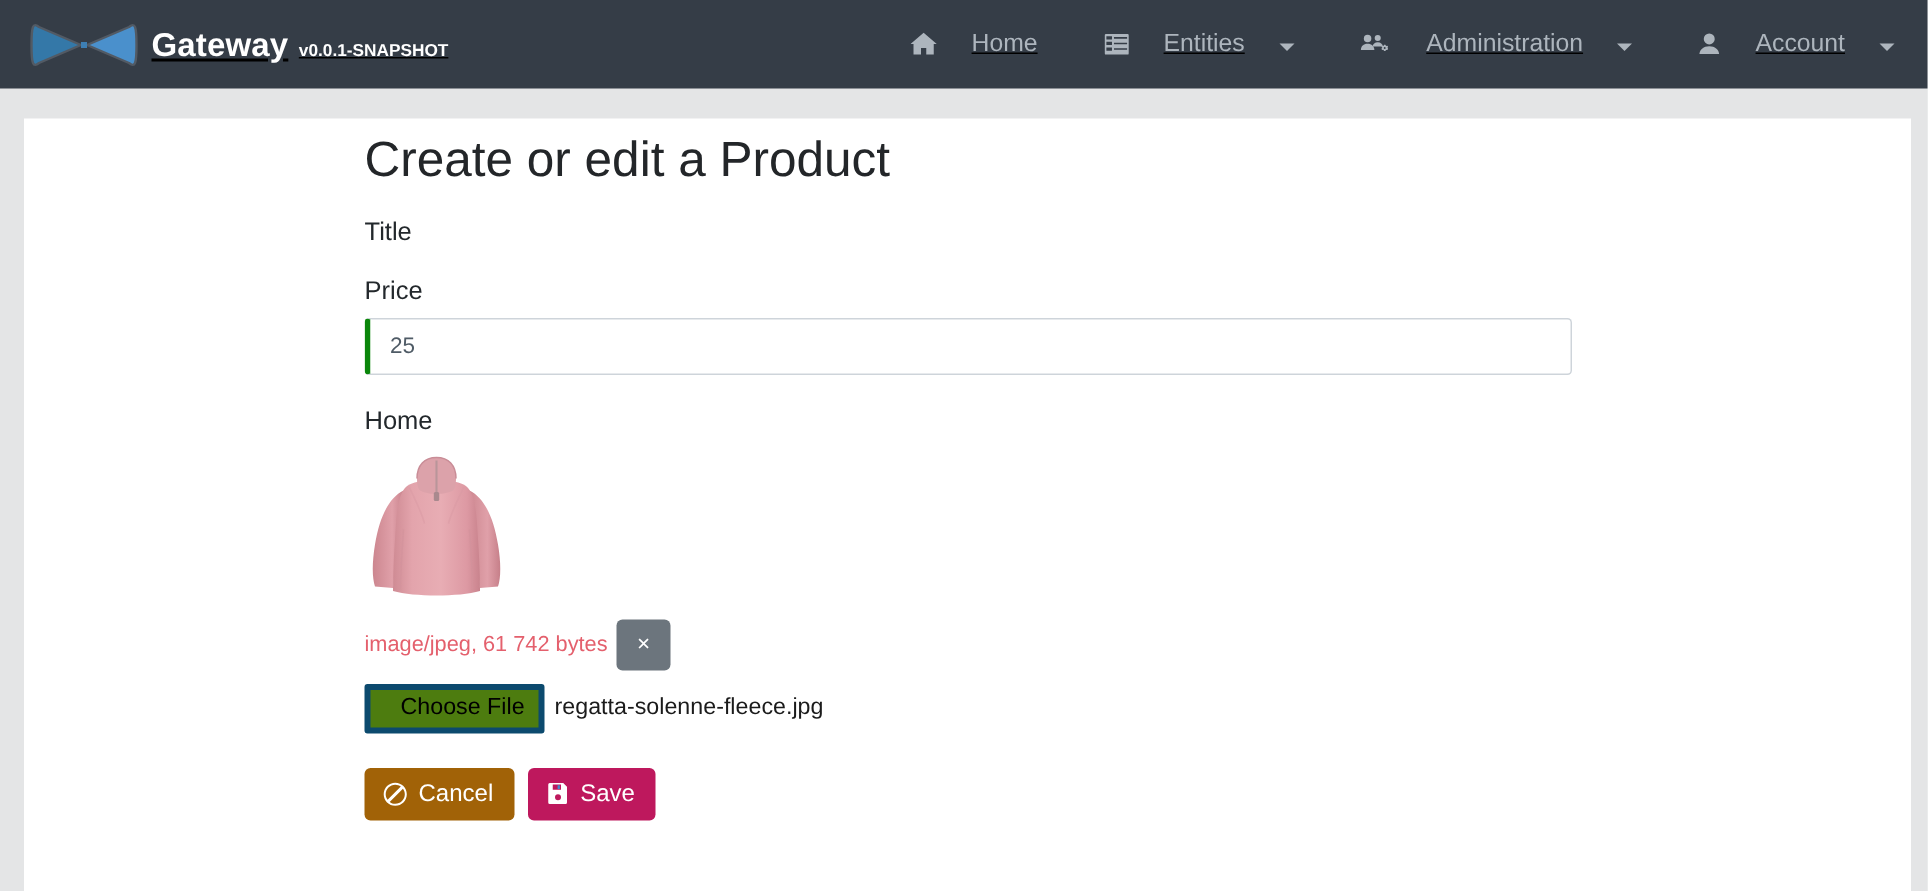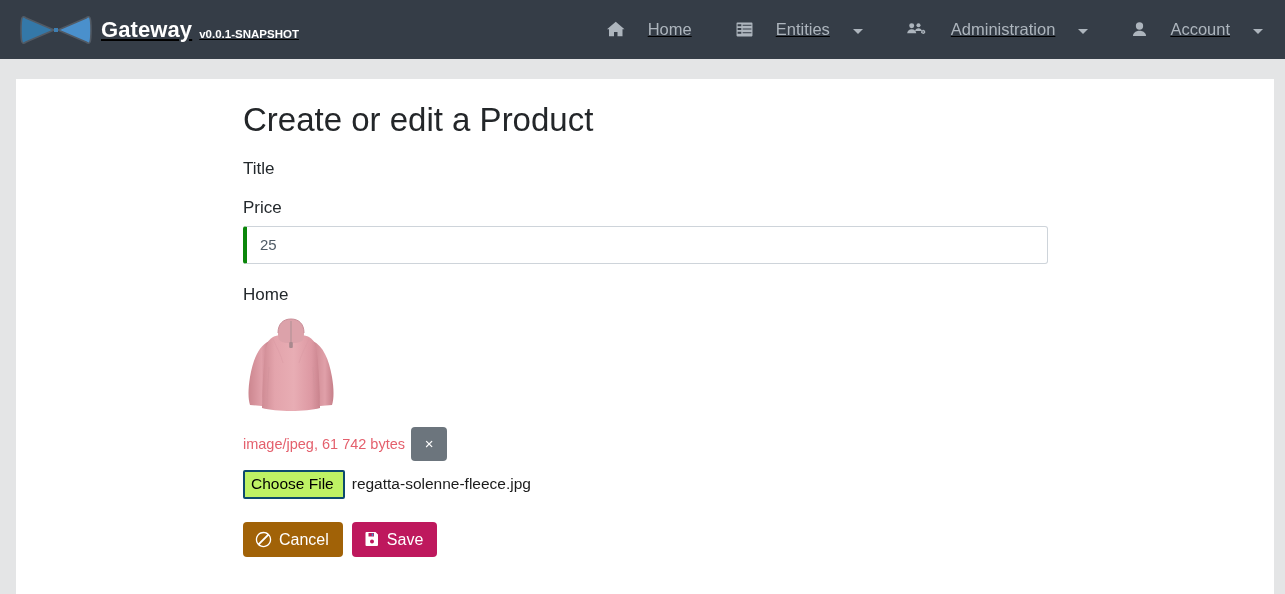--- a/index.html
+++ b/index.html
@@ -60,21 +60,21 @@
     position: absolute; top: 79px; left: 16px;
     width: 1258px; min-height: 515px;
     background: #ffffff;
   }
   .form-col {
     position: absolute; left: 227px; top: 0;
     width: 805px;
   }
   .page-title {
     font-size: 33px; font-weight: normal; color: #232629;
-    margin: 0; padding-top: 21px; line-height: 1.2;
+    margin: 0; padding-top: 7px; line-height: 1.2;
   }
 
   
   .form-group { margin-top: 19px; }
   .form-label {
     display: block; font-size: 17px; color: #23282c;
     margin-bottom: 8px;
   }
   .form-control {
     display: block; width: 805px; height: 38px;
@@ -109,25 +109,25 @@
     color: #ffffff; font-size: 15px; line-height: 1;
     cursor: pointer; display: flex;
     align-items: center; justify-content: center;
     font-family: "Liberation Sans", sans-serif;
     padding: 0;
   }
   .file-input-row {
     display: flex; align-items: center; margin-top: 9px;
   }
   .file-choose-btn {
-    background: #bef264;
-    border: 2px solid #0c4a6e;
+    background: #4d7c0f;
+    border: 4px solid #0c4a6e;
     border-radius: 2px;
     font-size: 15.5px; color: #000000;
-    padding: 2px 9px 3px 6px;
+    padding: 2px 9px 3px 20px;
     cursor: pointer;
     font-family: "Liberation Sans", sans-serif;
     line-height: 1.3;
   }
   .file-name {
     font-size: 15.5px; color: #1b1b1b; margin-left: 7px;
   }
 
   
   .actions { display: flex; margin-top: 23px; }

